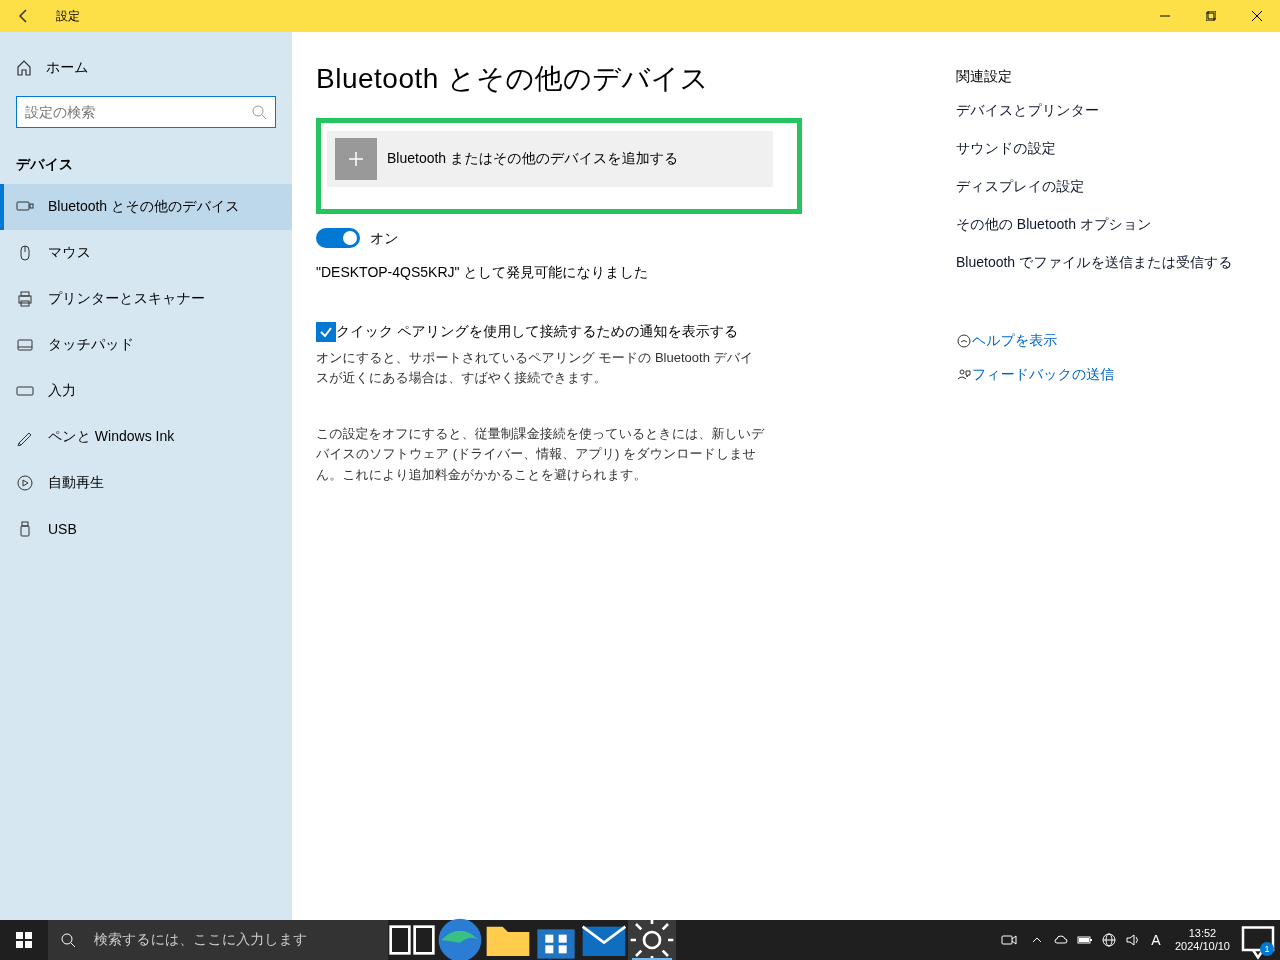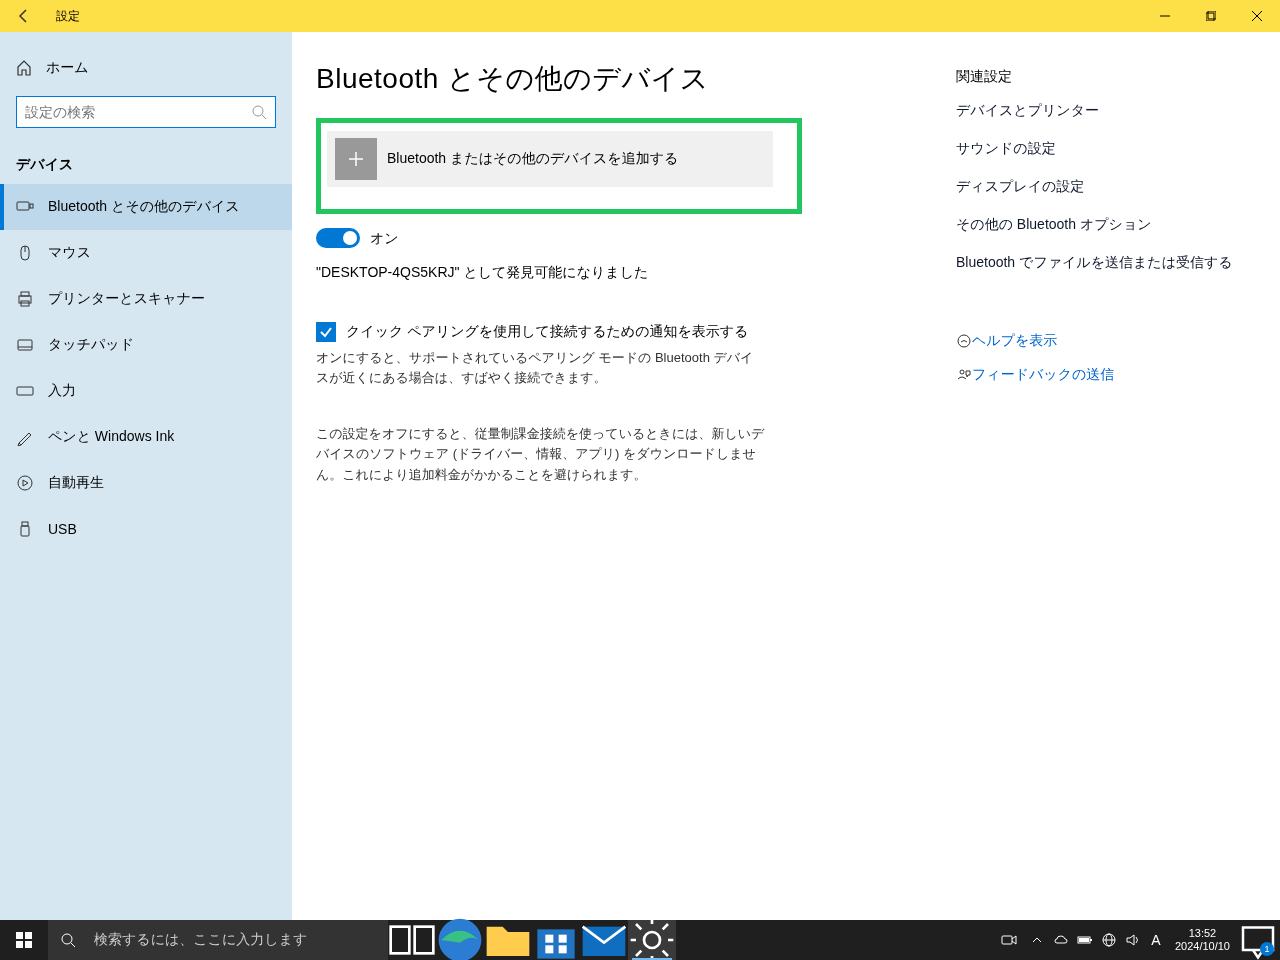--- a/index.html
+++ b/index.html
@@ -34,21 +34,21 @@
 .page-title { font-size: 28px; font-weight: 400; margin-bottom: 20px; letter-spacing: 0.5px;}
 .add-device-highlight { border: 5px solid #22c55e; padding: 8px 6px 22px 6px; margin-bottom: 14px; width: 486px; text-align: center; }
 .add-device-btn { display:flex; align-items:center; height:56px; background:#f0f0f0; width:446px; cursor:pointer; }
 .add-plus { width:42px; height:42px; margin:0 10px 0 8px; background:#999; display:flex; align-items:center; justify-content:center; }
 .add-plus svg { width:18px; height:18px; }
 .section-label { font-size:14px; margin-bottom:6px; }
 .toggle-row { display:flex; align-items:flex-end; gap:10px; margin-bottom:16px; }
 .toggle { width:44px; height:20px; border-radius:10px; background:#0078d4; position:relative; cursor:pointer; }
 .toggle::after { content:""; position:absolute; right:3px; top:3px; width:14px; height:14px; border-radius:50%; background:#fff; }
 .status-text { font-size:14px; margin-bottom: 40px; }
-.checkbox-row { display:flex; align-items:center; gap:10px; margin-bottom:6px; cursor:pointer; }
+.checkbox-row { display:flex; align-items:center; margin-bottom:6px; cursor:pointer; }
 .checkbox { width:20px; height:20px; border:2px solid #333; display:flex; align-items:center; justify-content:center; }
 .checkbox.checked { background:#0078d4; border-color:#0078d4; }
 .checkbox.checked svg { width:14px; height:14px; }
 .desc-text { font-size:13px; color:#333; line-height:1.55; margin-bottom:36px; max-width:450px; }
 .checkbox-label { font-size:14px; }
 .add-device-label { font-size:14px; }
 
 
 .right-pane { width: 300px; padding-top: 8px; }
 .right-heading { font-size:14px; margin-bottom:16px; }

